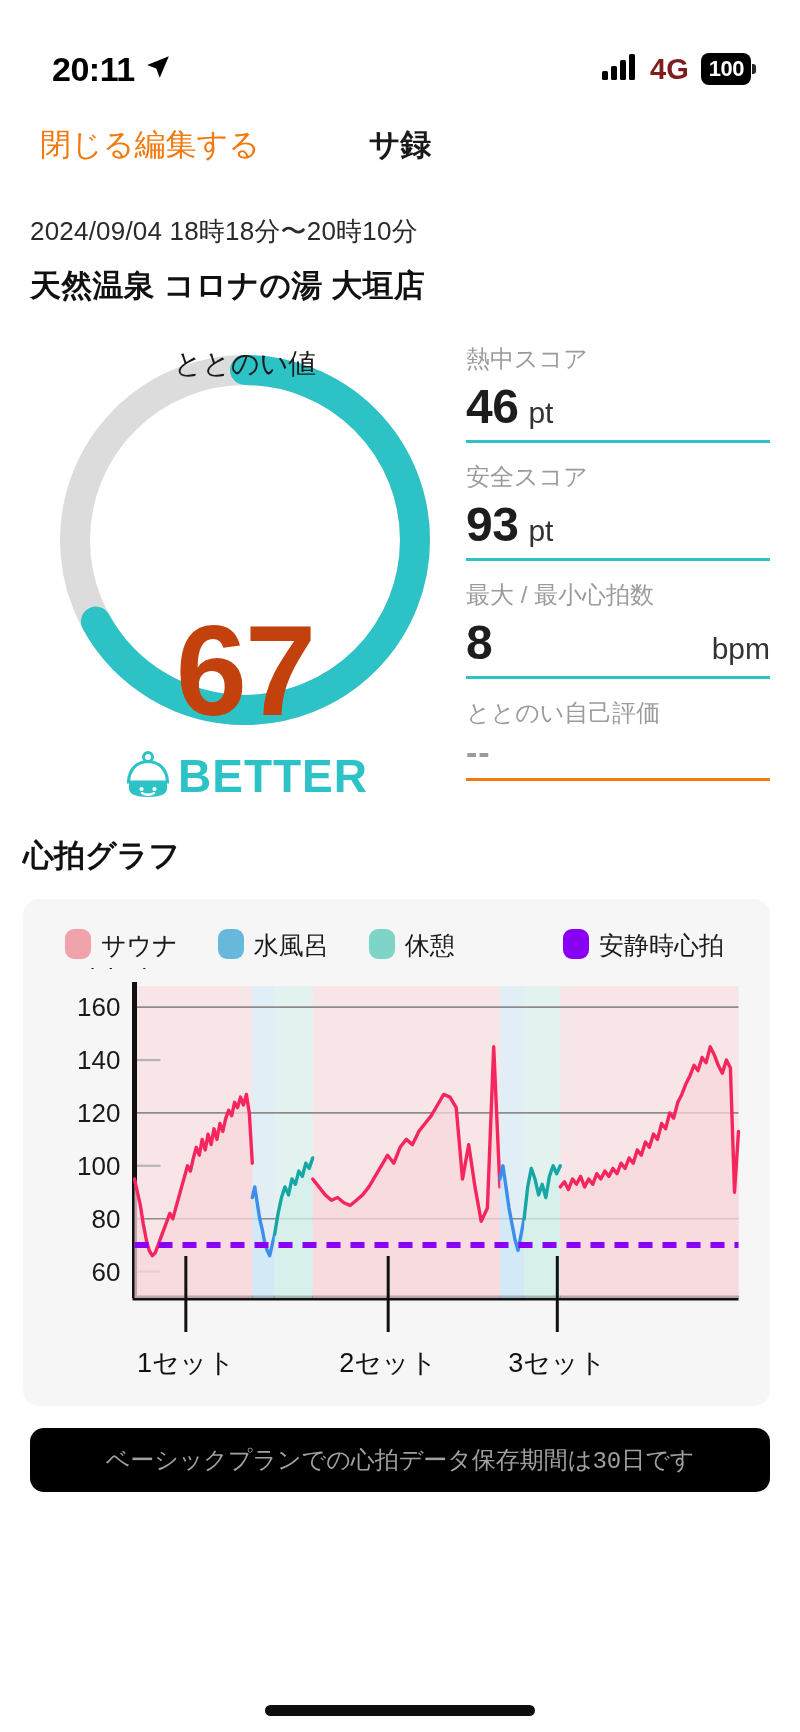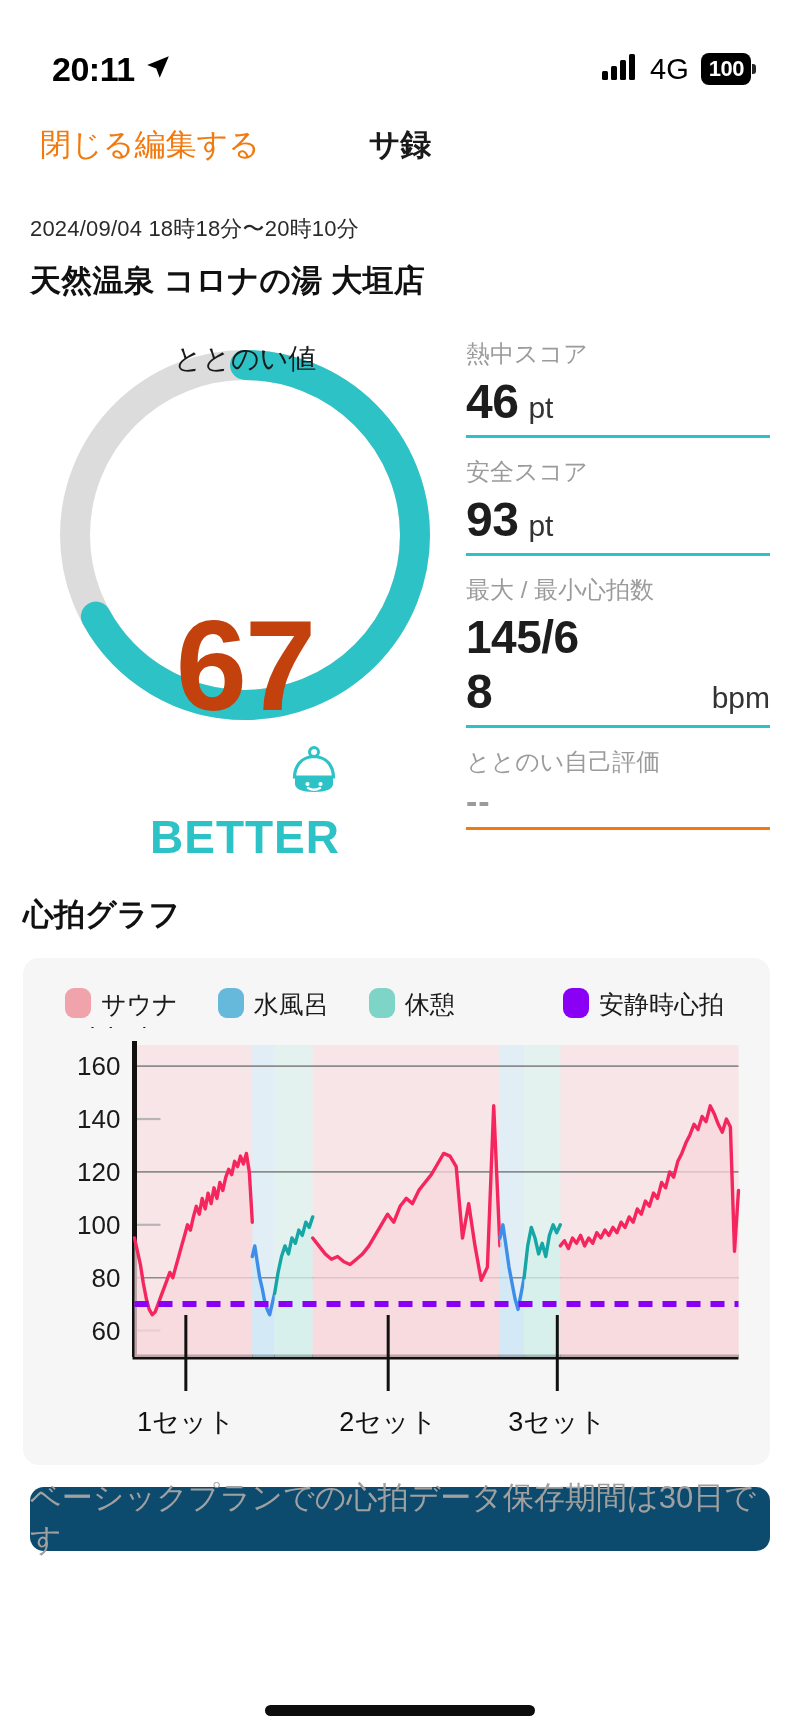--- a/index.html
+++ b/index.html
@@ -14,21 +14,21 @@
   
   .statusbar {
     height: 108px;
     display: flex; align-items: center; justify-content: space-between;
     padding: 30px 44px 0 52px;
   }
   .sb-left { display: flex; align-items: center; gap: 10px; }
   .sb-time { font-size: 34px; font-weight: 600; color: #000; letter-spacing: -0.5px; }
   .sb-loc { display: block; }
   .sb-right { display: flex; align-items: center; gap: 12px; }
-  .sb-4g { font-size: 29px; font-weight: 400; color: #000000; }
+  .sb-4g { font-size: 29px; font-weight: 700; color: #7f1d1d; }
   .battery {
     background: #000; color: #fff; border-radius: 8px;
     font-size: 22px; font-weight: 700; padding: 3px 7px 3px 8px;
     display: flex; align-items: center; letter-spacing: -0.5px;
   }
   .battery-wrap { display: flex; align-items: center; }
   .battery-nub {
     width: 4px; height: 10px; background: #000; border-radius: 0 3px 3px 0;
     margin-left: 1px; opacity: 0.85;
   }
@@ -41,21 +41,21 @@
   }
   .nav-btn { font-size: 31px; color: #F2790D; font-weight: 400; cursor: pointer; }
   .nav-title {
     position: absolute; left: 0; right: 0; text-align: center;
     font-size: 31px; font-weight: 700; color: #1a1a1a;
     pointer-events: none;
   }
 
   
   .header-info { padding: 32px 30px 0 30px; }
-  .date-line { font-size: 22px; color: #2a2a2a; letter-spacing: 0.2px; }
+  .date-line { font-size: 26px; color: #2a2a2a; letter-spacing: 0.2px; }
   .venue-line { font-size: 31px; font-weight: 700; color: #111; margin-top: 16px; letter-spacing: 0.2px; }
 
   
   .summary {
     display: flex; padding: 26px 30px 0 30px;
   }
   .donut-col {
     width: 430px; display: flex; flex-direction: column; align-items: center;
     padding-top: 12px;
   }
@@ -64,23 +64,22 @@
   .donut-center {
     position: absolute; inset: 0;
     display: flex; flex-direction: column; align-items: center; justify-content: space-between;
   }
   .donut-label { font-size: 28px; color: #1a1a1a; font-weight: 500; margin-bottom: 2px; }
   .donut-value {
     font-size: 128px; font-weight: 800; color: #c2410c; line-height: 1.0;
     letter-spacing: -2px; margin-top: 6px;
   }
   .rank-row {
-    display: flex; align-items: flex-end; justify-content: center; gap: 10px;
+    display: flex; align-items: flex-start; justify-content: center; gap: 4px;
     margin-top: 14px;
-    flex-direction: column;
   }
   .rank-text { font-size: 46px; font-weight: 700; color: #2DC2C6; letter-spacing: 1px; }
 
   .stats-col { flex: 1; padding-top: 10px; padding-left: 6px; }
   .stat-block { padding-bottom: 4px; margin-bottom: 14px; }
   .stat-label { font-size: 24px; color: #9b9b9b; margin-bottom: 4px; }
   .stat-valrow {
     display: flex; align-items: baseline; flex-wrap: wrap;
     border-bottom: 3px solid #2DC2C6; padding-bottom: 6px;
   }
@@ -104,23 +103,23 @@
   .legend-item { display: flex; gap: 10px; margin-right: 30px; }
   .legend-item.push { margin-left: auto; margin-right: 10px; }
   .legend-swatch { width: 26px; height: 30px; border-radius: 9px; display: block; }
   .legend-label { font-size: 25px; color: #1a1a1a; }
   .plot-wrap { margin-top: 6px; }
   .plot-wrap svg { display: block; width: 100%; }
 
   
   .footer-note {
     margin: 22px 30px 0 30px;
-    background: #0c4a6e; border-radius: 14px;
+    background: #000000; border-radius: 14px;
     height: 64px; display: flex; align-items: center; justify-content: center;
-    font-size: 31px; color: #a0a0a0;
+    font-size: 24px; color: #a0a0a0; font-family: Liberation Mono, monospace;
   }
   .home-indicator {
     position: absolute; bottom: 16px; left: 50%; transform: translateX(-50%);
     width: 270px; height: 11px; background: #0d0d0d; border-radius: 6px;
   }
 </style>
 </head>
 <body>
 
 <div class="statusbar">
@@ -203,21 +202,20 @@
       <div class="stat-valrow">
         <span class="stat-num">93</span>
         <span class="stat-unit">pt</span>
       </div>
     </div>
 
     <div class="stat-block">
       <div class="stat-label">最大 / 最小心拍数</div>
       <div class="stat-valrow">
         <span class="hr-wrap">
-          <span class="hr-line1">145/6</span>
           <span class="hr-line2">
             <span class="stat-num">8</span>
             <span class="stat-unit">bpm</span>
           </span>
         </span>
       </div>
     </div>
 
     <div class="stat-block">
       <div class="stat-label">ととのい自己評価</div>

